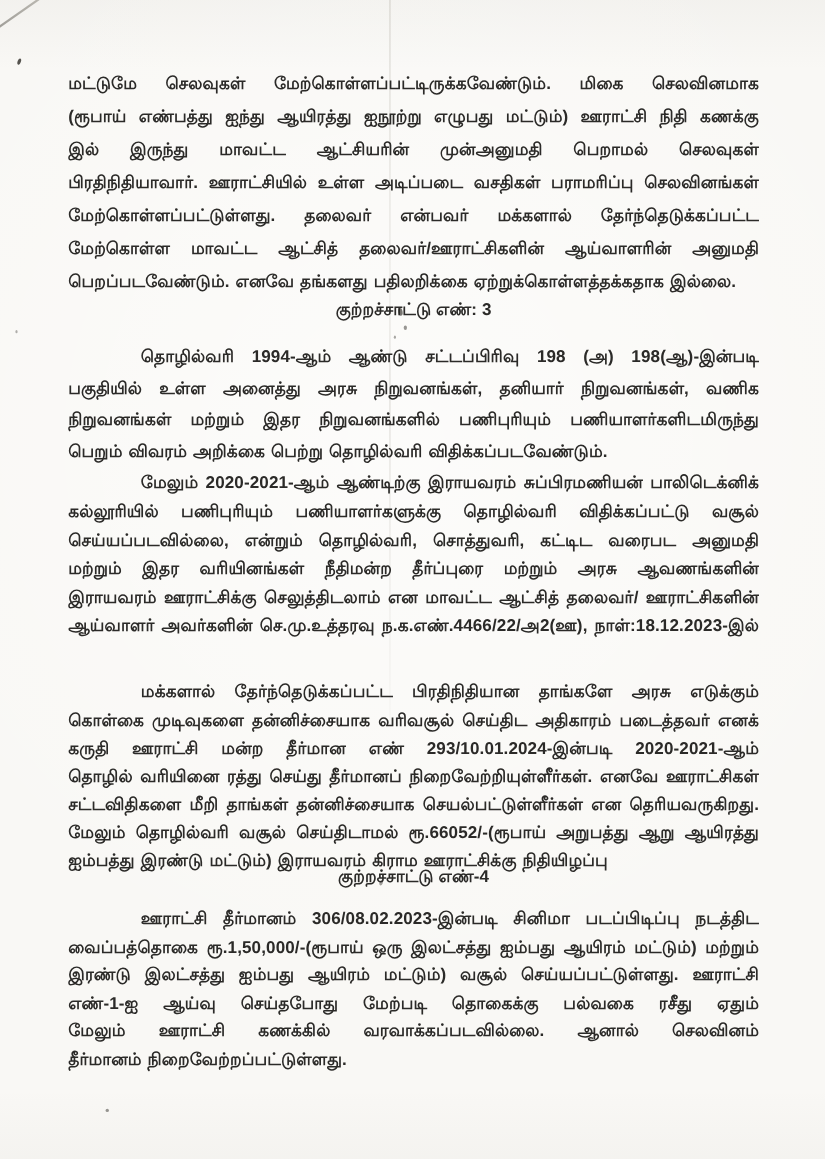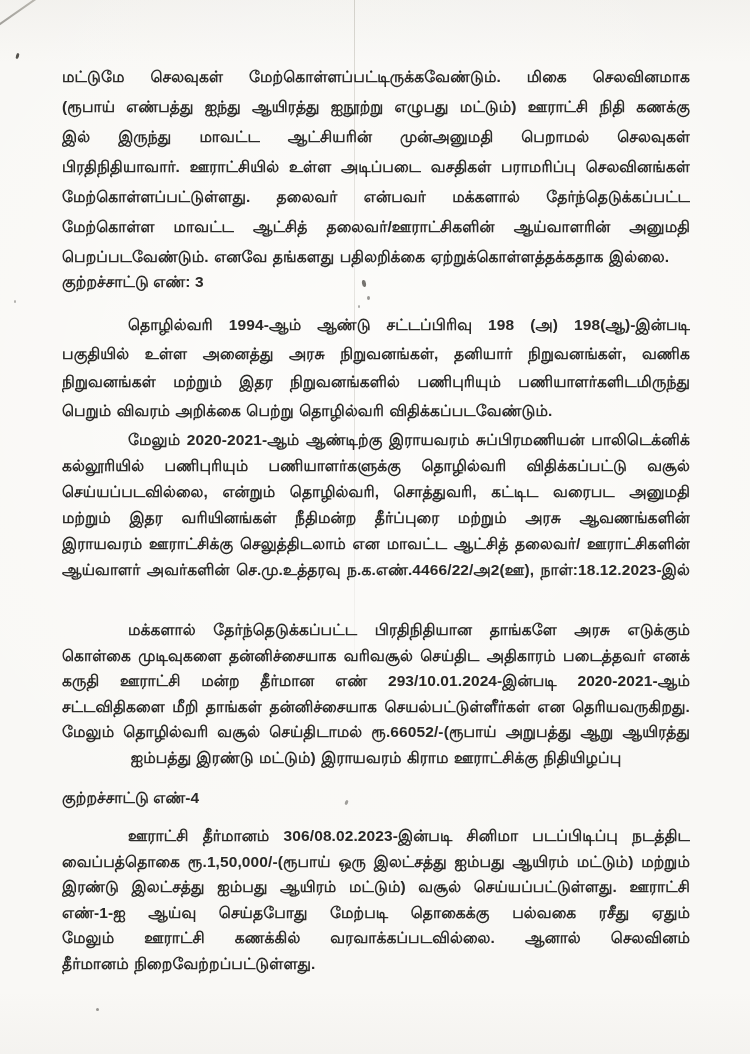--- a/index.html
+++ b/index.html
@@ -37,33 +37,34 @@
     white-space: nowrap;        
     white-space: normal;
     text-align: justify;
     text-align-last: justify;
     text-justify: inter-word;
     overflow: hidden;
     height: var(--lh);
     line-height: var(--lh);
   }
   .line.end {
-    text-align: center;
+    text-align: left;
     text-align-last: left;
   }
   .line.indent {
     text-indent: 66px;
   }
   .heading {
     position: absolute;
     left: 62px;
     width: 628px;
     font-size: 15.5px;
     font-weight: 700;
     letter-spacing: 0.1px;
+    text-align: center;
   }
   
   .crease {
     position: absolute;
     left: -6px;
     top: 27px;
     width: 60px;
     height: 2px;
     background: linear-gradient(90deg, #8f8d87, #b5b2aa);
     transform: rotate(-35deg);
@@ -135,20 +136,21 @@
     <span class="line">செய்யப்படவில்லை, என்றும் தொழில்வரி, சொத்துவரி, கட்டிட வரைபட அனுமதி கட்டணம்</span>
     <span class="line">மற்றும் இதர வரியினங்கள் நீதிமன்ற தீர்ப்புரை மற்றும் அரசு ஆவணங்களின் அடிப்படையில்</span>
     <span class="line">இராயவரம் ஊராட்சிக்கு செலுத்திடலாம் என மாவட்ட ஆட்சித் தலைவர்/ ஊராட்சிகளின்</span>
     <span class="line">ஆய்வாளர் அவர்களின் செ.மு.உத்தரவு ந.க.எண்.4466/22/அ2(ஊ), நாள்:18.12.2023-இல்</span>
   </div>
 
   <div class="textblock" style="top:617px; --lh:25.5px">
     <span class="line indent">மக்களால் தேர்ந்தெடுக்கப்பட்ட பிரதிநிதியான தாங்களே அரசு எடுக்கும்</span>
     <span class="line">கொள்கை முடிவுகளை தன்னிச்சையாக வரிவசூல் செய்திட அதிகாரம் படைத்தவர் எனக்</span>
     <span class="line">கருதி ஊராட்சி மன்ற தீர்மான எண் 293/10.01.2024-இன்படி 2020-2021-ஆம் ஆண்டிற்கான</span>
+    <span class="line">தொழில் வரியினை ரத்து செய்து தீர்மானப் நிறைவேற்றியுள்ளீர்கள். எனவே ஊராட்சிகள்</span>
     <span class="line">சட்டவிதிகளை மீறி தாங்கள் தன்னிச்சையாக செயல்பட்டுள்ளீர்கள் என தெரியவருகிறது.</span>
     <span class="line">மேலும் தொழில்வரி வசூல் செய்திடாமல் ரூ.66052/-(ரூபாய் அறுபத்து ஆறு ஆயிரத்து</span>
     <span class="line end">ஐம்பத்து இரண்டு மட்டும்) இராயவரம் கிராம ஊராட்சிக்கு நிதியிழப்பு ஏற்படுத்தியுள்ளீர்கள்.</span>
   </div>
 
   <div class="heading" style="top:789px">குற்றச்சாட்டு எண்-4</div>
 
   <div class="textblock" style="top:823px; --lh:25.5px">
     <span class="line indent">ஊராட்சி தீர்மானம் 306/08.02.2023-இன்படி சினிமா படப்பிடிப்பு நடத்திட</span>
     <span class="line">வைப்பத்தொகை ரூ.1,50,000/-(ரூபாய் ஒரு இலட்சத்து ஐம்பது ஆயிரம் மட்டும்) மற்றும்</span>

